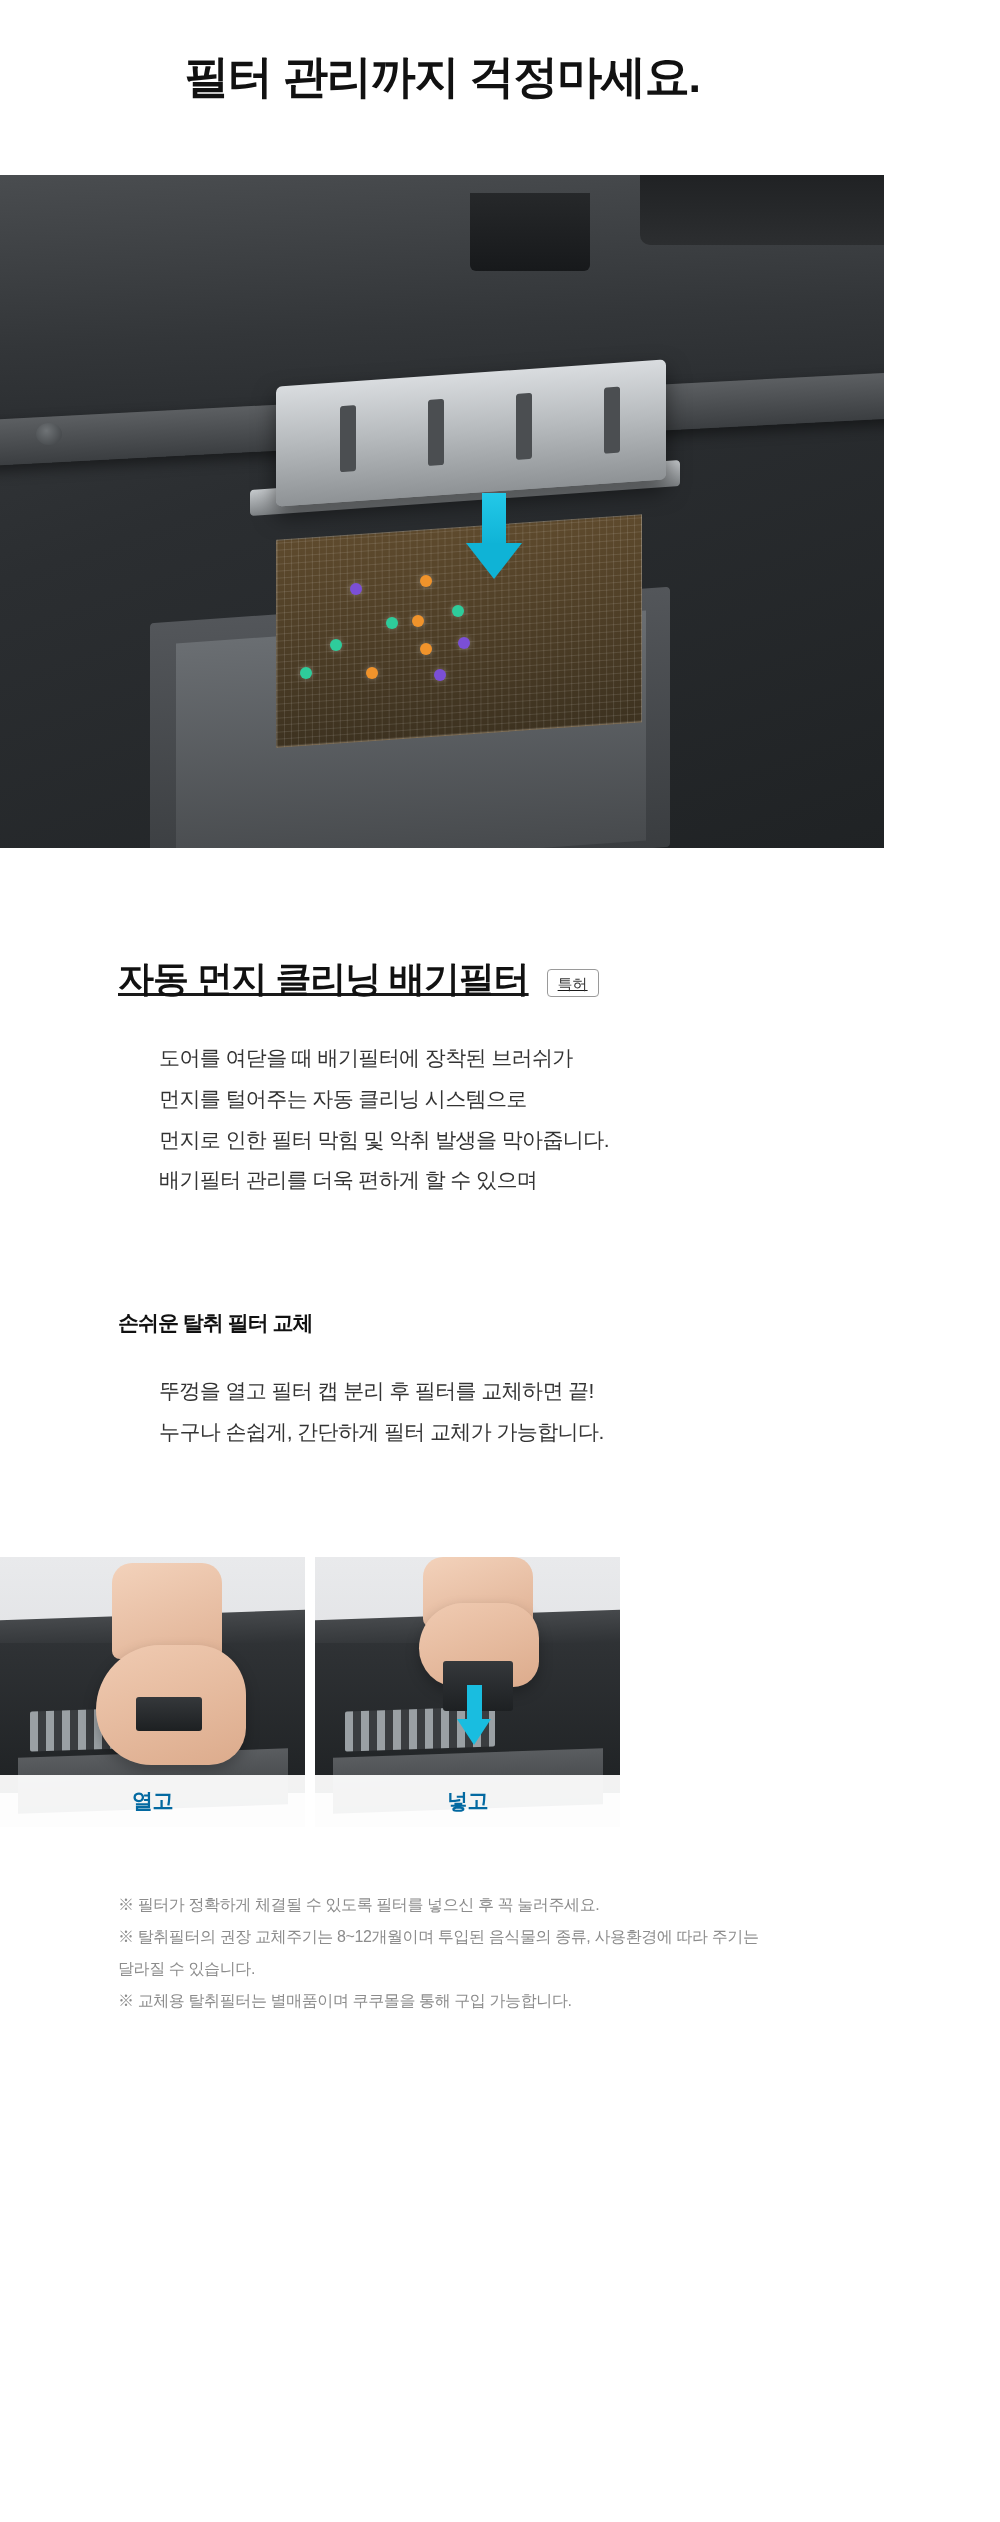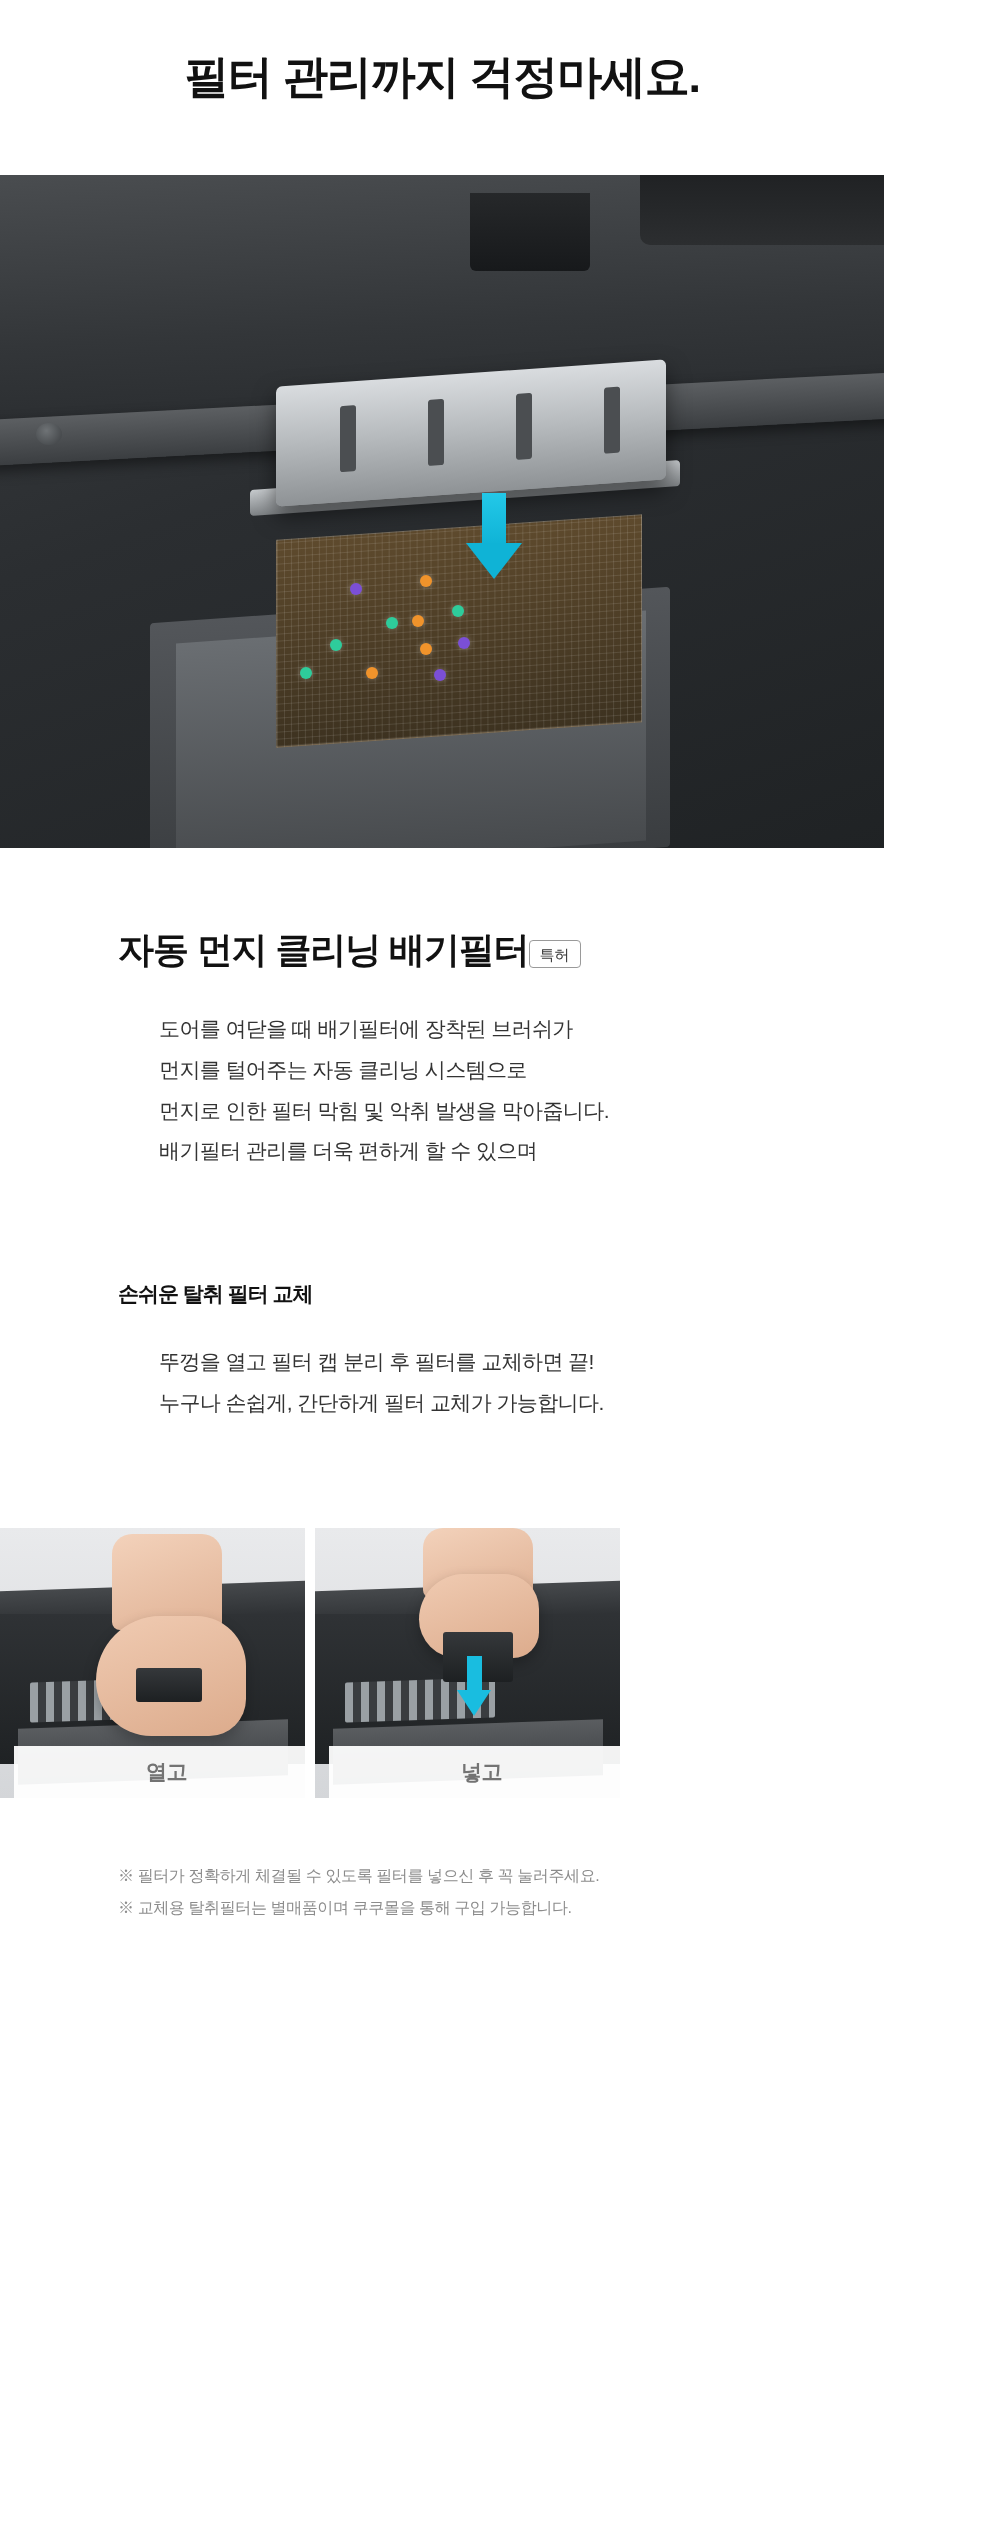--- a/index.html
+++ b/index.html
@@ -155,21 +155,23 @@
     width: 12px; height: 12px;
     border-radius: 50%;
     box-shadow: 0 0 6px rgba(255,255,255,0.3);
   }
 
   
   .section { padding: 0 118px; }
   .sec-title-row {
     display: flex;
     align-items: center;
-    margin-top: 78px;
+    gap: 18px;
+    margin-top: 107px;
+    text-decoration: underline;
   }
   .sec-title {
     font-size: 36px;
     font-weight: bold;
     letter-spacing: -1.1px;
     color: #111;
   }
   .badge {
     border: 1px solid #9a9a9a;
     border-radius: 4px;
@@ -269,31 +271,31 @@
   }
   .step .arrow-s .head {
     position: absolute; left: 0; top: 34px;
     width: 0; height: 0;
     border-left: 17px solid transparent;
     border-right: 17px solid transparent;
     border-top: 26px solid #19bde0;
   }
   .step .caption {
     position: absolute;
-    left: 14px; bottom: 0;
+    left: 0; bottom: 0;
     width: 100%;
     height: 52px;
     background: rgba(255,255,255,0.94);
     display: flex;
     align-items: center;
     justify-content: center;
     font-size: 21px;
     font-weight: bold;
     letter-spacing: -0.6px;
-    color: #737373;
+    color: #0369a1;
   }
 
   
   .notes {
     margin: 62px 118px 0 118px;
     font-size: 16px;
     line-height: 2.0;
     color: #8c8c8c;
     letter-spacing: -0.4px;
   }
@@ -390,16 +392,17 @@
         <span class="head"></span>
       </div>
       <div class="caption">넣고</div>
     </div>
 
 
   </div>
 
   <div class="notes">
     <span class="note">※ 필터가 정확하게 체결될 수 있도록 필터를 넣으신 후 꼭 눌러주세요.</span>
+    <span class="note">※ 탈취필터의 권장 교체주기는 8~12개월이며 투입된 음식물의 종류, 사용환경에 따라 주기는 달라질 수 있습니다.</span>
     <span class="note">※ 교체용 탈취필터는 별매품이며 쿠쿠몰을 통해 구입 가능합니다.</span>
   </div>
 
 </div>
 
 </body></html>

